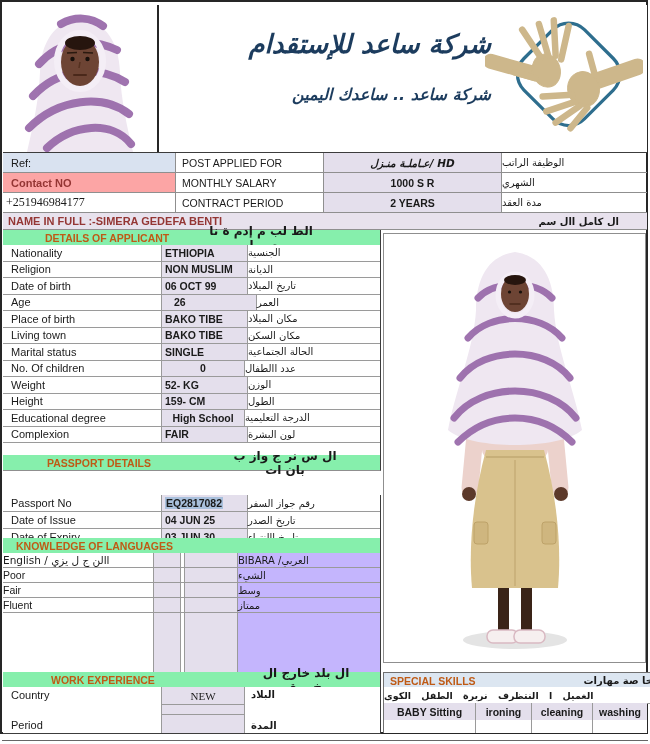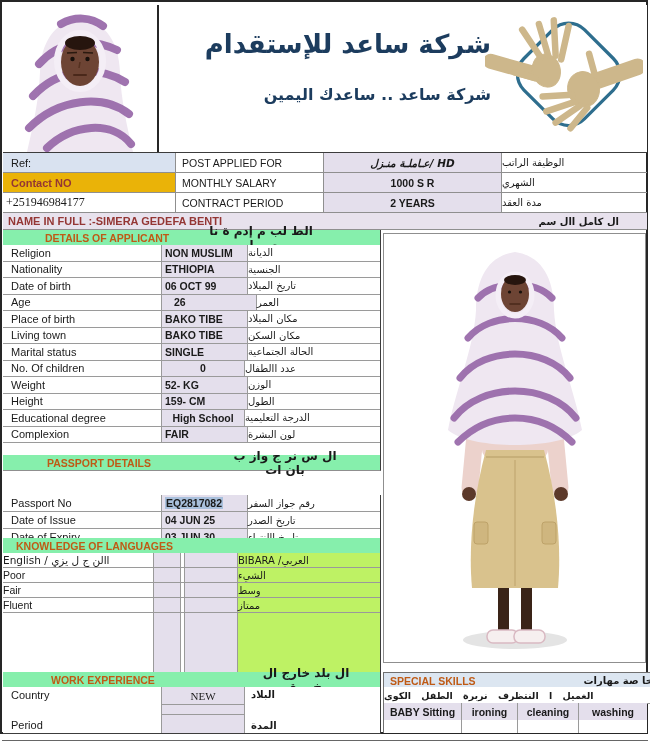--- a/index.html
+++ b/index.html
@@ -4,37 +4,37 @@
 <style>
   html,body{margin:0;padding:0;background:#fff;}
   #doc{position:relative;width:650px;height:744px;background:#fff;overflow:hidden;
        font-family:"Liberation Sans",sans-serif;color:#1a1a1a;}
   .abs{position:absolute;box-sizing:border-box;}
   .ar{font-family:"DejaVu Sans",sans-serif;}
   .frame{left:3px;top:5px;width:644px;height:730px;border:2px solid #262626;pointer-events:none;z-index:50;}
   
   .photo-cell{left:3px;top:5px;width:156px;height:147px;border-right:2px solid #262626;background:#fff;
               display:flex;align-items:flex-end;justify-content:center;}
-  .company-cell{left:159px;top:5px;width:488px;height:147px;background:#fff;}
+  .company-cell{left:159px;top:5px;width:488px;height:147px;background:#fff;font-style:italic;}
   .c-title{position:absolute;left:10px;top:24px;width:322px;text-align:right;direction:rtl;
            font-size:26px;font-weight:bold;color:#1c3c5e;}
   .c-sub{position:absolute;left:10px;top:80px;width:322px;text-align:right;direction:rtl;
          font-size:16px;font-weight:bold;color:#1c3c5e;}
   .logo{position:absolute;right:4px;top:4px;}
   
   .ctable{left:3px;top:152px;width:644px;height:61px;display:flex;flex-direction:column;border-top:1.5px solid #3c3c3c;}
   .crow{display:flex;flex:1;border-bottom:1px solid #8f8f8f;}
   .cell{box-sizing:border-box;}
   .ca{width:173px;border-right:1px solid #8f8f8f;display:flex;align-items:center;padding-left:8px;font-size:11px;}
   .cb{width:148px;border-right:1px solid #8f8f8f;display:flex;align-items:center;padding-left:6px;font-size:10.5px;}
   .cc{width:178px;border-right:1px solid #8f8f8f;display:flex;align-items:center;justify-content:center;
       background:#e4dfec;font-size:10.5px;font-weight:bold;}
   .cd{flex:1;display:flex;align-items:center;justify-content:flex-end;padding-right:8px;font-size:10px;direction:rtl;}
   .refbg{background:#d9e2f0;}
-  .contactbg{background:#eab308;color:#943634;font-weight:bold;}
+  .contactbg{background:#fca5a5;color:#943634;font-weight:bold;}
   .phone{font-family:"Liberation Serif",serif;font-size:12px;background:#fff;padding-left:3px;}
   .bi{font-style:italic;}
   
   .namerow{left:3px;top:213px;width:644px;height:17px;background:#e8e2ed;display:flex;align-items:center;
            justify-content:space-between;border-bottom:1px solid #8f8f8f;font-weight:bold;}
   .nm{color:#943634;font-size:11px;padding-left:5px;white-space:nowrap;}
   .na{font-size:10px;padding-right:28px;direction:rtl;}
   
   .sech{left:3px;width:377px;height:15px;background:#86efac;border-right:1.5px solid #3c3c3c;
         border-bottom:1px solid #8f8f8f;display:flex;align-items:center;position:absolute;}
@@ -50,21 +50,21 @@
   .dv.p10{padding-left:12px;}
   .da{flex:1;display:flex;align-items:center;justify-content:flex-end;padding-right:6px;font-size:10px;direction:rtl;background:#fff;}
   .sel{background:#a9c0dc;padding:0 1px;}
   .gap{left:3px;top:443px;width:377px;height:12px;border-right:1.5px solid #3c3c3c;background:#fff;position:absolute;}
   
   .lrow{display:flex;flex:1;border-bottom:1px solid #9a9a9a;}
   .ll{width:150px;border-right:1px solid #9a9a9a;display:flex;align-items:center;font-size:10.5px;position:relative;background:#fff;}
   .ls1{width:26px;background:#e4dfec;border-right:1px solid #9a9a9a;}
   .lgp{width:3px;background:#fff;border-right:1px solid #9a9a9a;}
   .ls2{width:52px;background:#e4dfec;border-right:1px solid #9a9a9a;}
-  .la{flex:1;display:flex;align-items:center;justify-content:flex-end;padding-right:4px;font-size:10px;direction:rtl;position:relative;background:#bef264;}
+  .la{flex:1;display:flex;align-items:center;justify-content:flex-end;padding-right:4px;font-size:10px;direction:rtl;position:relative;background:#c4b5fd;}
   .lext{left:3px;top:613px;width:377px;height:59px;border-right:1.5px solid #3c3c3c;position:absolute;display:flex;background:#fff;}
   .lext .ll,.lext .la{border-bottom:none;}
   
   .wtable{left:3px;top:687px;width:377px;height:46px;border-right:1.5px solid #3c3c3c;border-bottom:1.5px solid #3c3c3c;
           display:flex;position:absolute;background:#fff;}
   .wl{width:150px;border-right:1px solid #9a9a9a;display:flex;flex-direction:column;justify-content:space-between;
       padding:2px 0 2px 8px;font-size:11px;}
   .wv{width:82px;border-right:1px solid #9a9a9a;display:flex;flex-direction:column;background:#e4dfec;}
   .wv .w1{height:17px;border-bottom:1px solid #9a9a9a;display:flex;align-items:center;justify-content:center;
           font-family:"Liberation Serif",serif;font-size:11px;}
@@ -78,21 +78,21 @@
   .skh{left:383px;top:672px;width:263px;height:15px;background:#dce6f1;border:1px solid #707070;border-bottom:1px solid #8f8f8f;
        display:flex;align-items:center;justify-content:space-between;padding:0 6px;position:absolute;}
   .skh .ah2{font-size:10px;font-weight:bold;direction:rtl;}
   .skar{left:383px;top:687px;width:263px;height:16px;border-left:1px solid #707070;border-bottom:1px solid #9a9a9a;
         display:flex;align-items:center;justify-content:flex-end;direction:rtl;font-size:9.5px;font-weight:bold;
         padding-right:3px;word-spacing:7px;position:absolute;background:#fff;}
   .skrow{left:383px;top:703px;width:263px;height:17px;border-left:1px solid #707070;border-bottom:1px solid #9a9a9a;
          display:flex;font-weight:bold;font-size:10.5px;background:#e4dfec;position:absolute;}
   .skrow div,.skempty div{display:flex;align-items:center;justify-content:center;border-right:1px solid #9a9a9a;box-sizing:border-box;}
   .skempty{left:383px;top:720px;width:263px;height:13px;border-left:1px solid #707070;display:flex;background:#fff;position:absolute;}
-  .k1{width:78px;}.k2{width:56px;}.k3{width:61px;}.k4{flex:1;border-right:none!important;}
+  .k1{width:92px;}.k2{width:56px;}.k3{width:61px;}.k4{flex:1;border-right:none!important;}
   .bottom-line{left:2px;top:740px;width:646px;height:2px;border-top:1.5px solid #666;position:absolute;}
 </style>
 </head>
 <body>
 
 <div id="doc">
 
   <div class="abs photo-cell">
     <svg width="126" height="140" viewBox="0 0 126 140">
       <path d="M63,6 C36,10 24,32 23,60 C22,88 16,114 10,140 L116,140 C110,114 104,88 103,60 C102,32 90,10 63,6 Z" fill="#efe7f1"></path>
@@ -167,28 +167,28 @@
     <span class="nm">NAME IN FULL :-SIMERA GEDEFA BENTI</span>
     <span class="na ar">ال كامل اال سم</span>
   </div>
 
   <div class="sech" style="top:230px;">
     <span class="oh" style="margin-left:42px;">DETAILS OF APPLICANT</span>
     <span class="ah ar" style="left:198px;width:120px;">الط لب م إدم ة  نا ص بل</span>
   </div>
   <div class="ltable" style="top:245px;height:198px;">
     <div class="drow">
+        <div class="dl">Nationality</div>
+        <div class="dv">ETHIOPIA</div>
+        <div class="da ar">الجنسية</div>
+      </div>
+    <div class="drow">
         <div class="dl">Religion</div>
         <div class="dv">NON MUSLIM</div>
         <div class="da ar">الديانة</div>
-      </div>
-    <div class="drow">
-        <div class="dl">Nationality</div>
-        <div class="dv">ETHIOPIA</div>
-        <div class="da ar">الجنسية</div>
       </div>
     <div class="drow">
         <div class="dl">Date of birth</div>
         <div class="dv">06 OCT 99</div>
         <div class="da ar">تاريخ الميلاد</div>
       </div>
     <div class="drow">
         <div class="dl">Age</div>
         <div class="dv p10">26</div>
         <div class="da ar">العمر</div>

